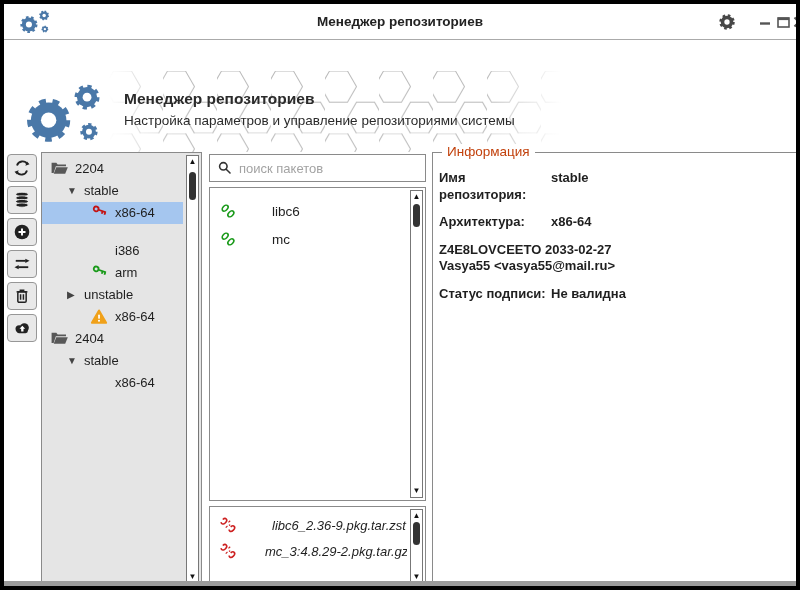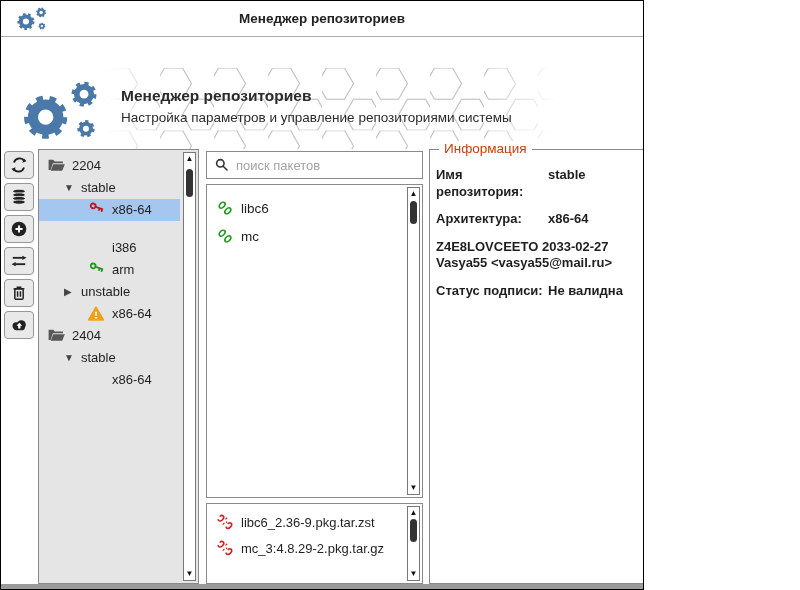--- a/index.html
+++ b/index.html
@@ -1,17 +1,17 @@
 <!DOCTYPE html>
 <html><head>
 <meta charset="utf-8">
 <style>
   * { margin:0; padding:0; box-sizing:border-box; }
   html,body { width:800px; height:590px; font-family:"Liberation Sans", sans-serif; background:#fff; }
-  #window { position:relative; width:644px; height:590px; background:#fff; border:1px solid #000000; overflow:hidden; color:#1f1f1f; }
+  #window { position:relative; width:800px; height:590px; background:#fff; border:4px solid #000000; overflow:hidden; color:#1f1f1f; }
 
   
   .titlebar { position:absolute; left:0; top:0; width:100%; height:36px; background:#fff; border-bottom:1px solid #aaa; }
   .app-logo { position:absolute; left:12px; top:3px; }
   .tb-title { position:absolute; left:0; top:0; width:100%; height:36px; line-height:36px; text-align:center; font-size:13.5px; font-weight:bold; color:#222; }
   .tb-btn { position:absolute; top:7px; width:22px; height:22px; display:flex; align-items:center; justify-content:center; cursor:default; }
   .tb-settings { left:712px; }
   .tb-min { left:750px; }
   .tb-max { left:768px; }
   .tb-close { left:784px; }
@@ -51,22 +51,22 @@
   .thumb-file { top:12px; height:23px; }
 
   
   .search-box { position:absolute; left:205px; top:150px; width:217px; height:28px; border:1px solid #8a8a8a; background:#fff; display:flex; align-items:center; padding-left:7px; }
   .search-box input { border:none; outline:none; flex:1; font-size:13px; margin-left:6px; font-family:"Liberation Sans",sans-serif; color:#222; background:transparent; }
   .search-box input::placeholder { color:#a3a3a3; }
   .pkg-list { position:absolute; left:205px; top:183px; width:217px; height:314px; border:1px solid #8a8a8a; background:#fff; }
   .file-list { position:absolute; left:205px; top:502px; width:217px; height:81px; border:1px solid #8a8a8a; background:#fff; }
   .pkg-rows { position:absolute; left:0; top:0; right:18px; bottom:0; padding-top:9px; overflow:hidden; }
   .file-rows { position:absolute; left:0; top:0; right:18px; bottom:0; padding-top:5px; overflow:hidden; }
-  .list-row { height:28px; display:flex; align-items:center; padding-left:9px; font-size:13.5px; white-space:nowrap; }
-  .file-rows .list-row { height:26px; font-size:13px; }
+  .list-row { height:28px; display:flex; align-items:center; padding-left:9px; font-size:13.5px; white-space:nowrap;gap:28px; }
+  .file-rows .list-row { height:26px; font-size:13px;font-style:italic; }
   .list-row .ic { display:inline-flex; width:25px; align-items:center; }
 
   
   .info-box { position:absolute; left:428px; top:148px; width:367px; height:435px; border:1px solid #8a8a8a; background:#fff; }
   .info-legend { position:absolute; top:-9px; left:9px; background:#fff; padding:0 5px; font-size:13.5px; color:#c2410c; }
   .info-rows { padding:17px 10px 0 6px;font-weight:bold; }
   .info-row { display:flex; margin-bottom:11px; line-height:16.5px; font-size:13px; }
   .info-label { width:112px; flex:none; color:#1f1f1f; }
   .info-value { flex:1; white-space:pre-line; color:#1f1f1f; }
 

